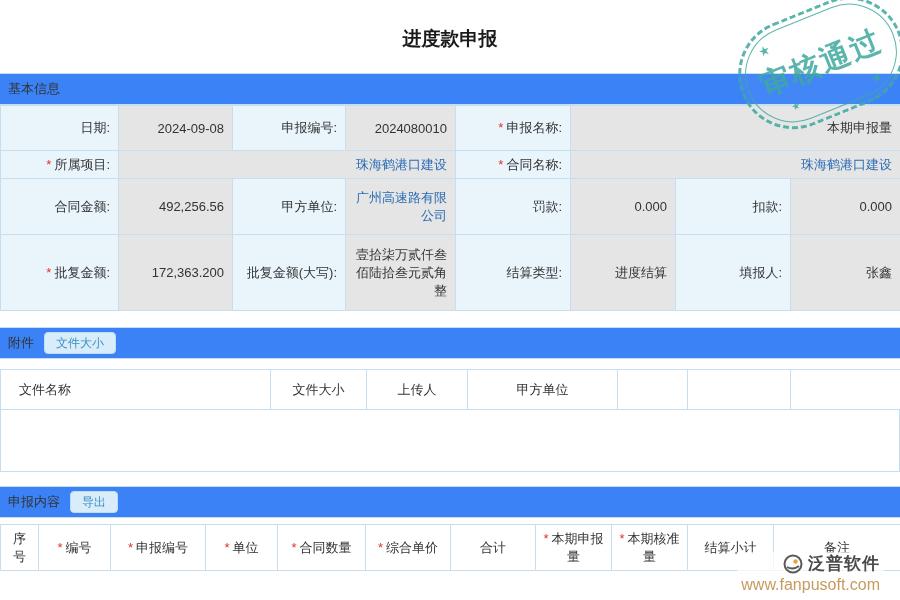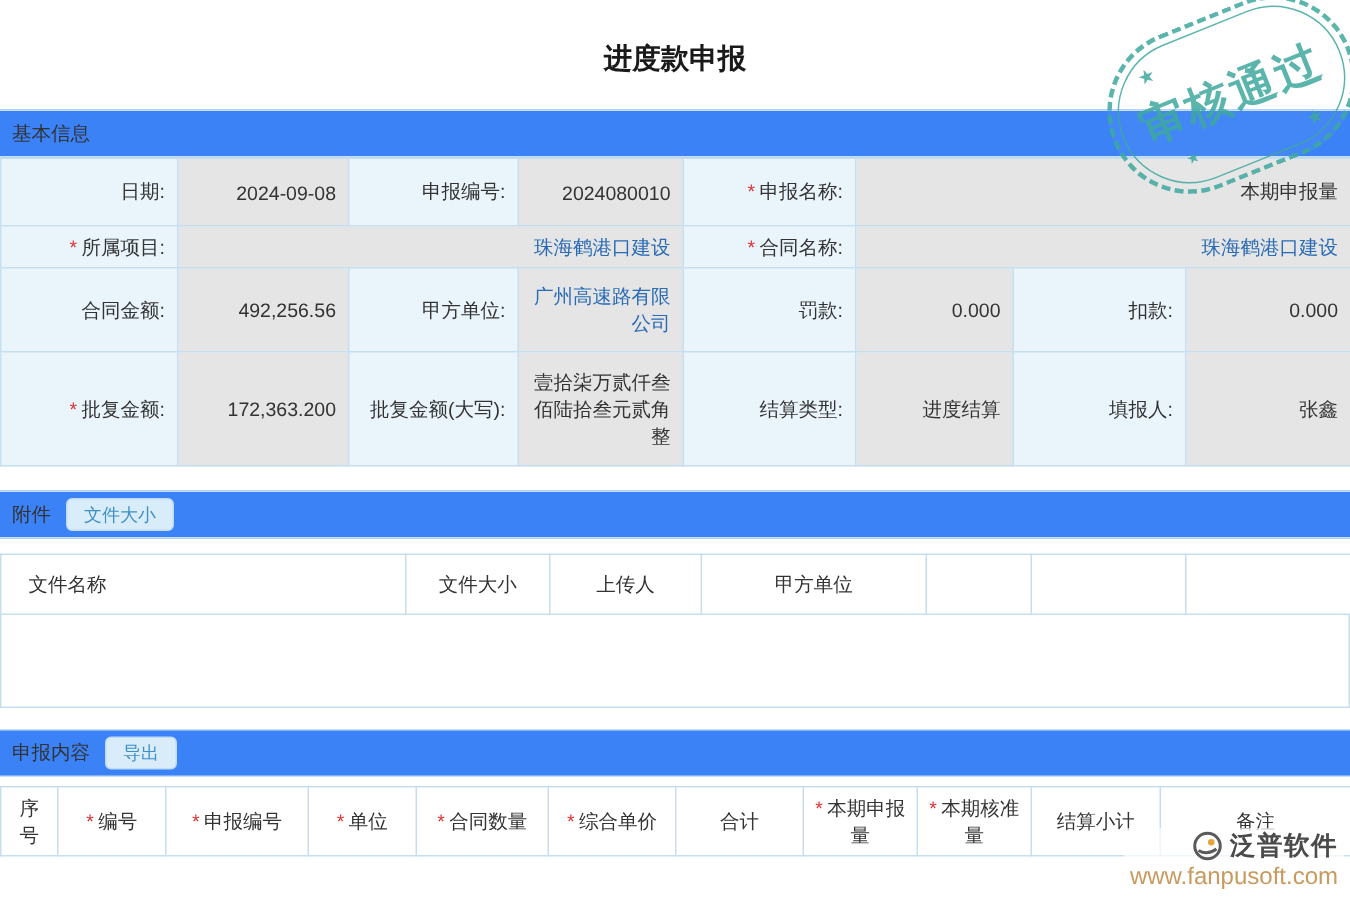--- a/index.html
+++ b/index.html
@@ -57,21 +57,21 @@
     color: #3FA99E; background: rgba(255,255,255,0.05);
   }
   .stamp::before { content: ""; position: absolute; inset: 4px; border: 1px solid #3FA99E; border-radius: 50px; }
   .stamp-text { font-size: 30px; font-weight: bold; letter-spacing: 2px; }
   .stamp-star { position: absolute; font-size: 13px; }
   .stamp-star.s1 { top: 12px; left: 28px; }
   .stamp-star.s2 { bottom: 10px; right: 30px; }
   .stamp-star.s3 { bottom: 16px; left: 38px; font-size: 10px; }
 
   
-  .brand { position: absolute; right: 4px; bottom: 6px; z-index: 7; text-align: right; background: rgba(255,255,255,0.7); padding: 0 4px; }
+  .brand { position: absolute; right: 16px; bottom: 6px; z-index: 7; text-align: right; background: rgba(255,255,255,0.7); padding: 0 4px; }
   .brand-row { display: flex; align-items: center; justify-content: flex-end; gap: 5px; }
   .brand-name { font-size: 17px; font-weight: bold; color: #4a4a4a; letter-spacing: 1px; }
   .brand-url { font-size: 16px; color: #C79A5E; margin-top: 1px; }
 </style>
 </head>
 <body>
 
 <div class="page-title">进度款申报</div>
 
 <div class="stamp">

